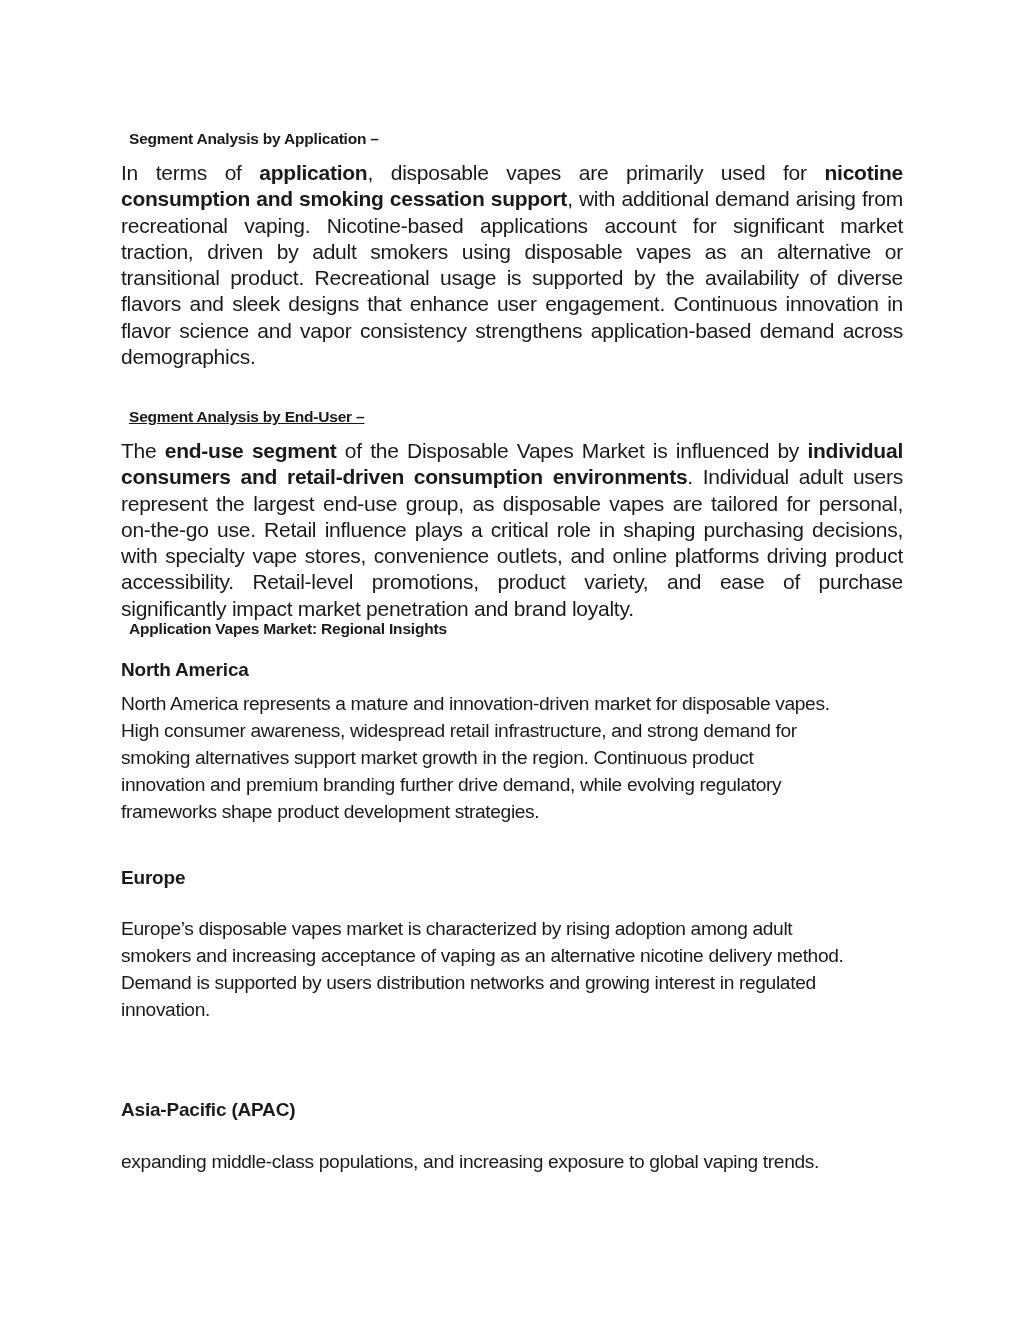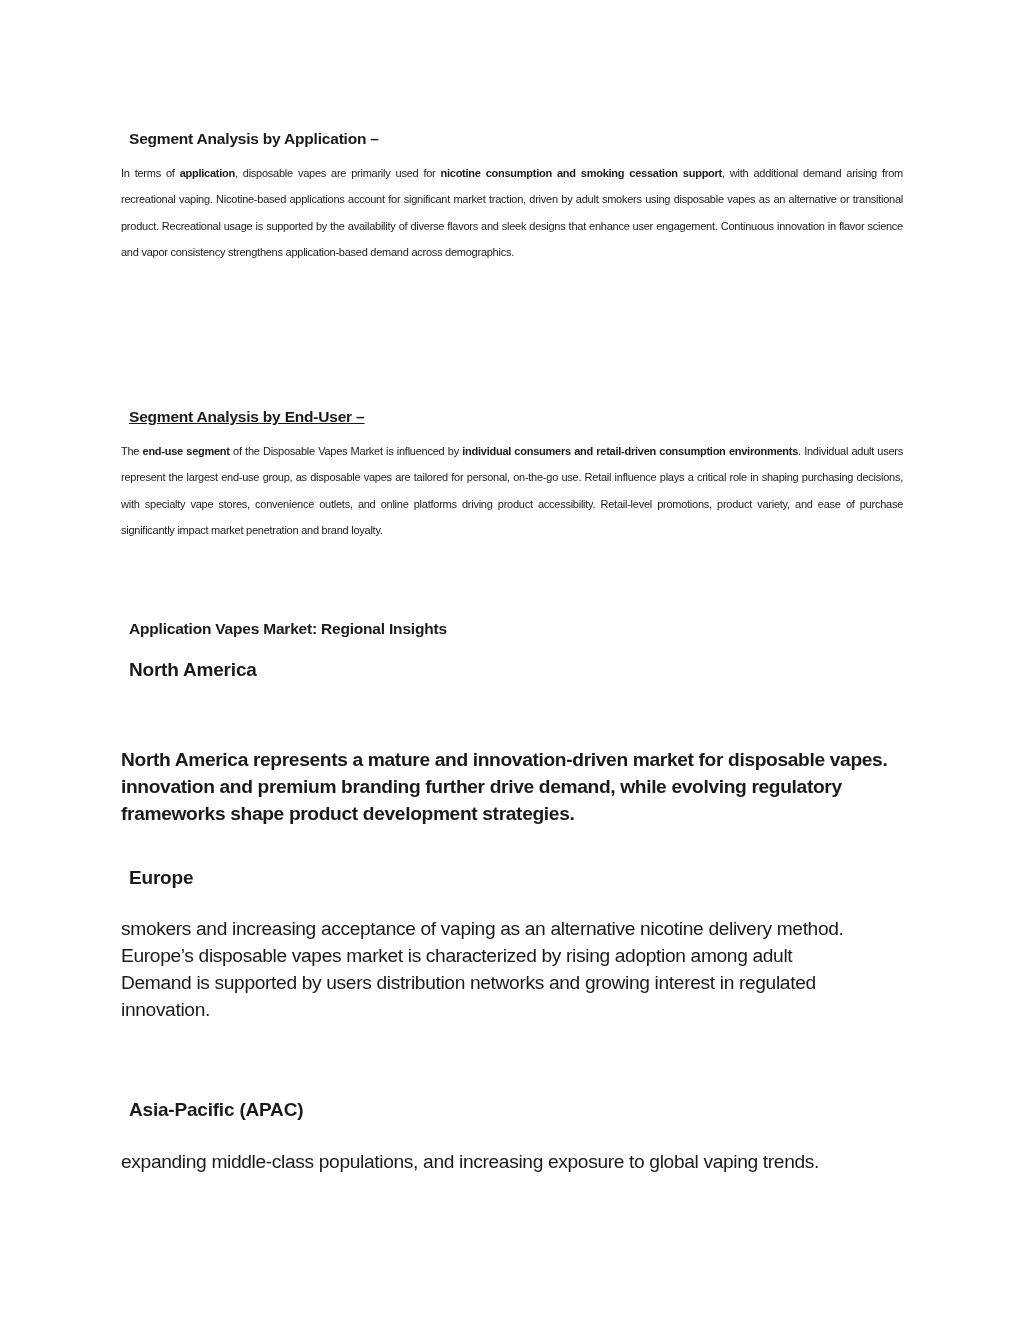--- a/index.html
+++ b/index.html
@@ -8,25 +8,25 @@
     font-family: "Liberation Sans", "DejaVu Sans", sans-serif;
     color: #1a1a1a;
   }
   .page { position: absolute; left: 121px; top: 0; width: 782px; }
   .sub-heading {
     position: absolute; left: 0; font-weight: bold; font-size: 15.5px;
     letter-spacing: -0.2px; white-space: nowrap; margin: 8px;
   }
   .justified {
     position: absolute; left: 0; width: 782px; margin: 0;
-    font-size: 11px; line-height: 26.3px; text-align: justify;
+    font-size: 21px; line-height: 26.3px; text-align: justify;
     letter-spacing: -0.25px; word-spacing: 0px;
   }
   .region-heading {
-    position: absolute; left: 8px; font-weight: bold; font-size: 19px; margin: 0;
+    position: absolute; left: 0; font-weight: bold; font-size: 19px; margin: 0;
     white-space: nowrap; letter-spacing: -0.2px;
   }
   .region-body {
     position: absolute; left: 0; width: 790px; margin: 0;
     font-size: 19.2px; line-height: 27px; letter-spacing: -0.35px;
   }
   b { font-weight: bold; }
 </style>
 </head>
 <body>
@@ -39,30 +39,32 @@
   </p>
 
   <h3 class="sub-heading" style="top:400px;text-decoration:underline;">Segment Analysis by End-User –</h3>
   <p class="justified" style="top:438px;">
     <span>The </span><b>end-use segment</b><span> of the Disposable Vapes Market is influenced by </span><b>individual consumers and retail-driven consumption environments</b><span>. Individual adult users represent the largest end-use group, as disposable vapes are tailored for personal, on-the-go use. Retail influence plays a critical role in shaping purchasing decisions, with specialty vape stores, convenience outlets, and online platforms driving product accessibility. Retail-level promotions, product variety, and ease of purchase significantly impact market penetration and brand loyalty.</span>
   </p>
 
   <h3 class="sub-heading" style="top:612px;">Application Vapes Market: Regional Insights</h3>
 
   <h2 class="region-heading" style="top:659px;">North America</h2>
-  <div class="region-body" style="top:746px;font-weight:bold;">
+  <div class="region-body" style="top:690px;">
     <div>North America represents a mature and innovation-driven market for disposable vapes.</div>
+    <div>High consumer awareness, widespread retail infrastructure, and strong demand for</div>
+    <div>smoking alternatives support market growth in the region. Continuous product</div>
     <div>innovation and premium branding further drive demand, while evolving regulatory</div>
     <div>frameworks shape product development strategies.</div>
   </div>
 
   <h2 class="region-heading" style="top:867px;">Europe</h2>
   <div class="region-body" style="top:915px;">
+    <div>Europe’s disposable vapes market is characterized by rising adoption among adult</div>
     <div>smokers and increasing acceptance of vaping as an alternative nicotine delivery method.</div>
-    <div>Europe’s disposable vapes market is characterized by rising adoption among adult</div>
     <div>Demand is supported by users distribution networks and growing interest in regulated</div>
     <div>innovation.</div>
   </div>
 
   <h2 class="region-heading" style="top:1099px;">Asia-Pacific (APAC)</h2>
   <div class="region-body" style="top:1148px;">
     <div>expanding middle-class populations, and increasing exposure to global vaping trends.</div>
   </div>
 
 </div>

